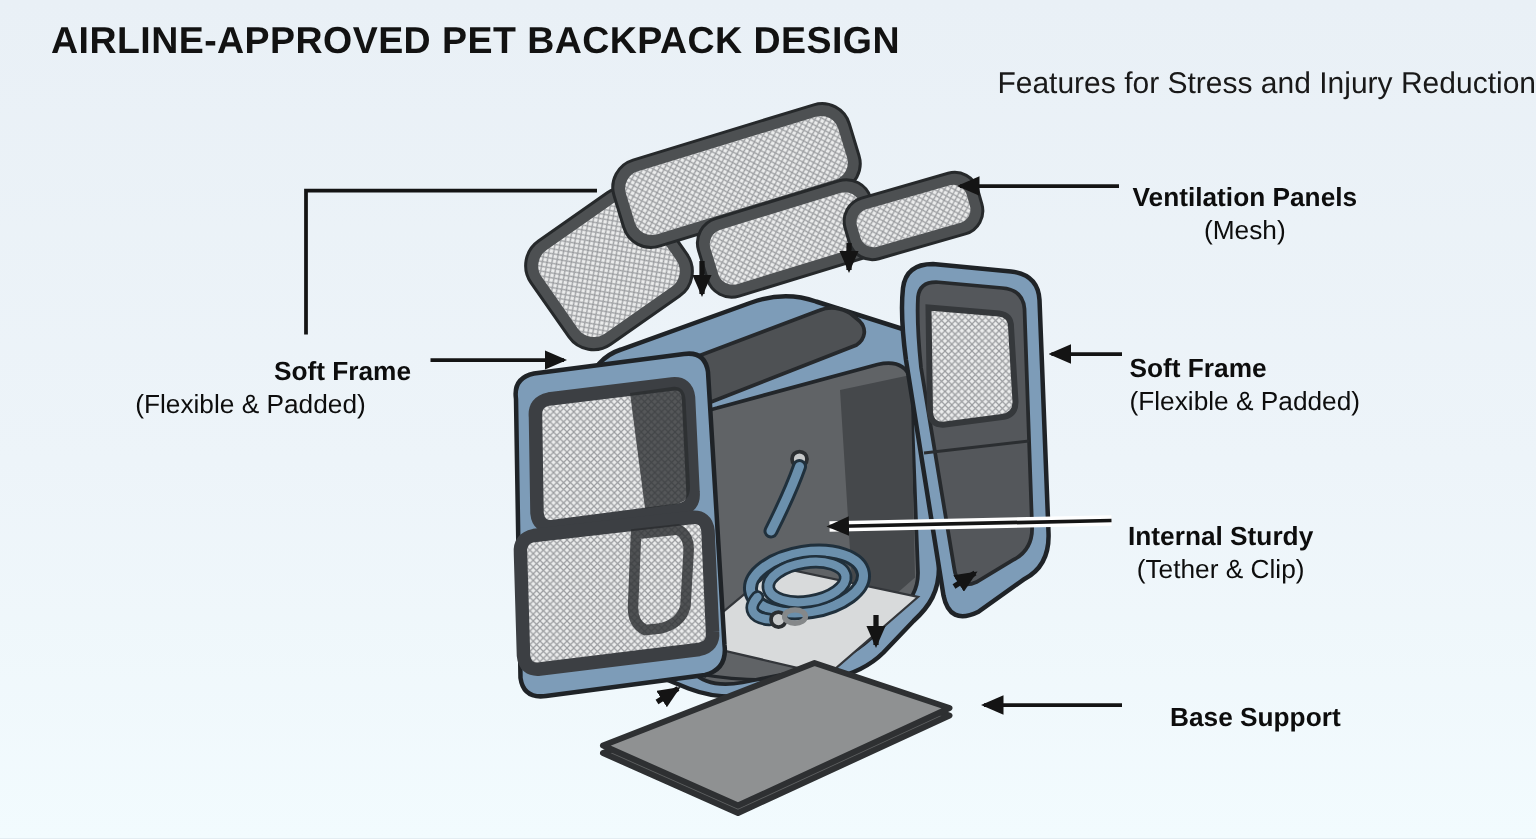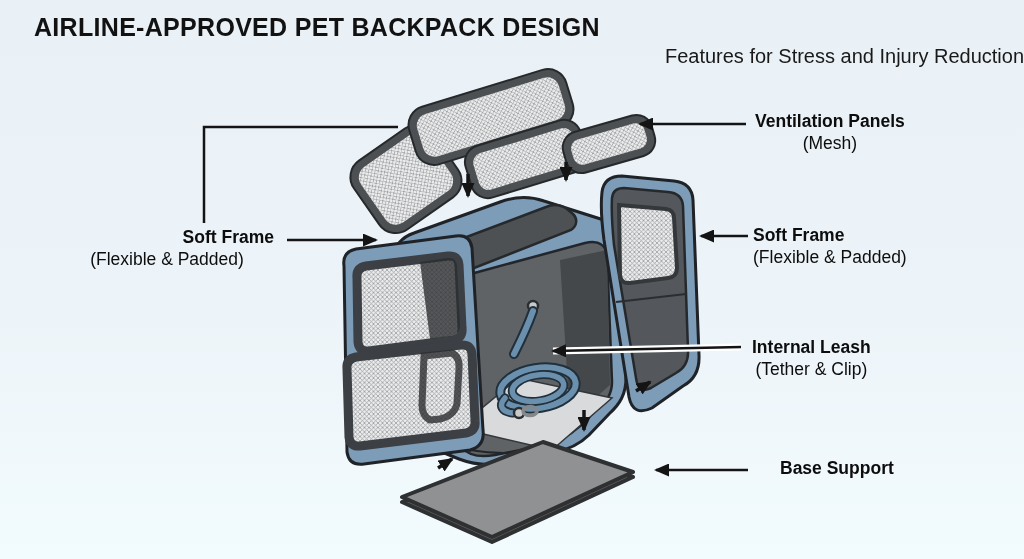--- a/index.html
+++ b/index.html
@@ -12,21 +12,21 @@
   .stage{
     position:relative;width:1024px;height:559px;overflow:hidden;
     background:linear-gradient(180deg,#e9f0f6 0%,#edf4f9 55%,#f2fbfe 100%);
     font-family:"Liberation Sans",sans-serif;color:var(--text-black);
   }
   .stage svg{position:absolute;left:0;top:0;}
   .title{position:absolute;top:13px;left:0;width:100%;text-align:left;
     font-size:25px;font-weight:bold;letter-spacing:.3px;color:#121212;padding-left:34px;}
   .subtitle{position:absolute;top:45px;left:0;width:100%;text-align:right;
     font-size:20px;font-weight:normal;color:#191919;}
-  .callout{position:absolute;font-size:17.5px;line-height:22px;color:#0d0d0d;white-space:nowrap;}
+  .callout{position:absolute;font-size:17.5px;line-height:22px;color:#0d0d0d;white-space:nowrap;margin-top:10px;}
   .callout .name{font-weight:bold;display:block;}
   .callout .sub{display:block;text-align:center;}
   .callout.right-align{text-align:right;}
   
   .blue{fill:var(--frame-blue);stroke:var(--outline-dark);stroke-width:3;}
   .darkpanel{fill:var(--panel-dark);stroke:#26292c;stroke-width:2.5;}
   .meshfill{fill:url(#mesh);}
   .panel-rim{fill:url(#mesh);stroke:#4d5052;stroke-width:8;}
   .panel-edge{fill:none;stroke:#26292b;stroke-width:2;}
   .lineblack{stroke:var(--line-black);stroke-width:2.5;fill:none;}
@@ -159,21 +159,21 @@
     <span class="name">Soft Frame</span>
     <span class="sub">(Flexible &amp; Padded)</span>
   </div>
 
   <div class="callout" style="left:753px;top:224px;">
     <span class="name">Soft Frame</span>
     <span class="sub">(Flexible &amp; Padded)</span>
   </div>
 
   <div class="callout" style="left:752px;top:336px;">
-    <span class="name">Internal Leash</span>
+    <span class="name">Internal Sturdy</span>
     <span class="sub">(Tether &amp; Clip)</span>
   </div>
 
   <div class="callout" style="left:780px;top:457px;">
     <span class="name">Base Support</span>
   </div>
 
 </div>
 
 </body></html>

